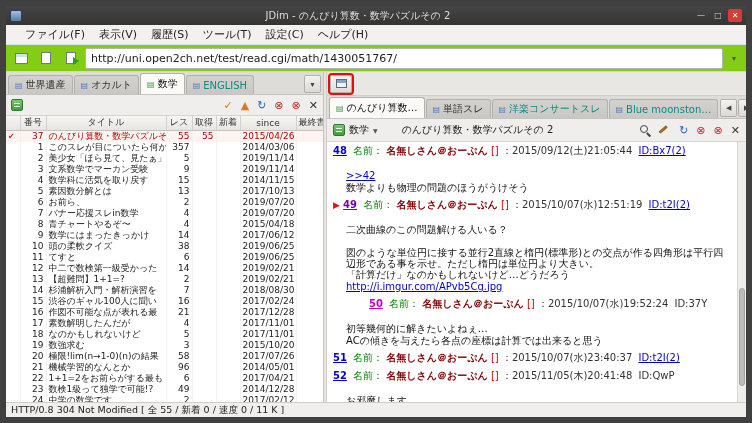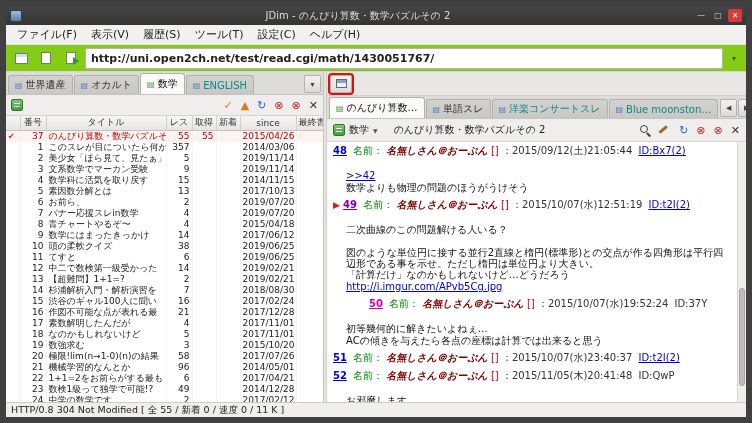--- a/index.html
+++ b/index.html
@@ -9,30 +9,30 @@
 
   
   .titlebar { height: 19px; background: linear-gradient(#454545,#343434); color: #ddd; display: flex; align-items: center; padding: 0 4px; font-size: 10px; flex: none; }
   .app-ico { width: 12px; height: 12px; border-radius: 2px; background: linear-gradient(#9fc0e0,#5a7ca4); border: 1px solid #2e3e52; flex: none; }
   .titlebar .title { flex: 1; text-align: center; white-space: nowrap; overflow: hidden; }
   .winbtns { display: flex; gap: 3px; align-items: center; }
   .wbtn { width: 14px; height: 13px; font-size: 8px; line-height: 13px; text-align: center; color: #ccc; cursor: default; }
   .wbtn.close { background: #d83a3a; color: #fff; border-radius: 2px; }
 
   
-  .menubar { height: 20px; display: flex; align-items: center; font-size: 11px; color: #222; background: #f2f1ef; border-bottom: 1px solid #e2e0dd; padding-left: 4px; flex: none; }
+  .menubar { height: 20px; display: flex; align-items: center; font-size: 11px; color: #222; background: #f2f1ef; border-bottom: 1px solid #e2e0dd; padding-left: 12px; flex: none; }
   .menu-item { padding: 2px 7px; white-space: nowrap; }
 
   
   .toolbar { height: 27px; display: flex; align-items: center; gap: 3px; padding: 0 4px; border-bottom: 1px solid #d6d4d1; flex: none; }
   .tbtn { width: 22px; height: 21px; border: 1px solid transparent; background: transparent; display: flex; align-items: center; justify-content: center; border-radius: 2px; flex: none; }
   .i-boards { width: 13px; height: 11px; border: 1px solid #777; background: linear-gradient(#cfe0f0 0 3px, #fff 3px); }
   .i-page { width: 10px; height: 12px; border: 1px solid #777; background: #fff; position: relative; }
   .i-page.go::after { content: ""; position: absolute; right: -4px; bottom: -2px; width: 0; height: 0; border-left: 6px solid #2d9b2d; border-top: 4px solid transparent; border-bottom: 4px solid transparent; }
-  .urlbar { flex: 1; height: 21px; border: 1px solid #b6b4b1; border-radius: 2px; font-size: 11px; padding: 0 5px; color: #222; background: #fff; font-family: inherit; min-width: 0; font-weight: bold; }
+  .urlbar { flex: 1; height: 21px; border: 1px solid #b6b4b1; border-radius: 2px; font-size: 11px; padding: 0 5px; color: #222; background: #fff; font-family: inherit; min-width: 0; }
   .tbtn.small { width: 16px; font-size: 7px; color: #555; }
 
   
   .main { flex: 1; display: flex; min-height: 0; }
   .board-pane { width: 318px; display: flex; flex-direction: column; border-right: 1px solid #c6c4c1; flex: none; min-width: 0; }
   .pane-divider { width: 3px; background: #e6e4e1; border-right: 1px solid #cfcdca; flex: none; }
   .thread-pane { flex: 1; display: flex; flex-direction: column; min-width: 0; }
 
   
   .tabs { display: flex; align-items: flex-end; height: 23px; background: #dedcd9; border-bottom: 1px solid #c6c4c1; padding: 2px 2px 0 2px; gap: 1px; flex: none; }
@@ -73,34 +73,34 @@
   
   .thread-top { height: 24px; background: #e9e7e4; border-bottom: 1px solid #d2d0cd; display: flex; align-items: center; padding: 0 3px; flex: none; }
   .view-toggle { width: 22px; height: 18px; display: flex; align-items: center; justify-content: center; border: 1px solid #b3b1ae; background: linear-gradient(#f5f4f2,#dedcd9); border-radius: 2px; }
   .view-toggle.annotated { outline: 2px solid #e01010; }
   .i-window { width: 11px; height: 9px; border: 1px solid #667; background: #eef2f7; }
   .i-window::before { content: ""; display: block; height: 3px; background: #88a4c4; }
 
   .thread-toolbar { height: 23px; display: flex; align-items: center; gap: 4px; padding: 0 6px; background: #efeeec; border-bottom: 1px solid #d6d4d1; font-size: 10px; flex: none; }
   .board-label { color: #222; }
   .dd-small { font-size: 6px; color: #555; }
-  .thread-title { color: #222; margin-left: 12px; white-space: nowrap; overflow: hidden; text-overflow: ellipsis; }
+  .thread-title { color: #222; margin-left: 20px; white-space: nowrap; overflow: hidden; text-overflow: ellipsis; }
 
   
   .thread-content { flex: 1; display: flex; min-height: 0; background: #fff; }
   .posts { flex: 1; padding: 3px 6px; overflow: hidden; font-size: 10px; line-height: 11.3px; color: #111; min-width: 0; }
   .post { margin-bottom: 6px; }
   .post-header { white-space: nowrap; overflow: hidden; }
   .marker { color: #d81818; font-size: 9px; }
   .pnum { font-weight: bold; text-decoration: underline; margin-right: 3px; }
   .n-blue { color: #0000d0; }
   .n-purple { color: #7700aa; }
   .n-magenta { color: #cc00bb; margin-left: 36px; }
   .plabel { color: #008000; }
-  .pname { color: #800000; font-weight: bold; font-style: italic; }
+  .pname { color: #800000; font-weight: bold; }
   .pmail { color: #cc0000; }
   .pdate { color: #333; }
   .pid { color: #333; margin-left: 3px; }
   .pid.id-link { color: #0000cc; text-decoration: underline; }
   .post-body { margin-left: 13px; margin-top: 13px; }
   .line { display: block; min-height: 11.3px; word-break: break-all; }
   .lnk { color: #0000cc; text-decoration: underline; }
 
   .vscroll { width: 9px; background: #efeeec; border-left: 1px solid #d8d6d3; position: relative; flex: none; }
   .vthumb { position: absolute; left: 1px; right: 1px; top: 56%; height: 38%; background: #bfbdba; border: 1px solid #a6a4a1; border-radius: 3px; }

